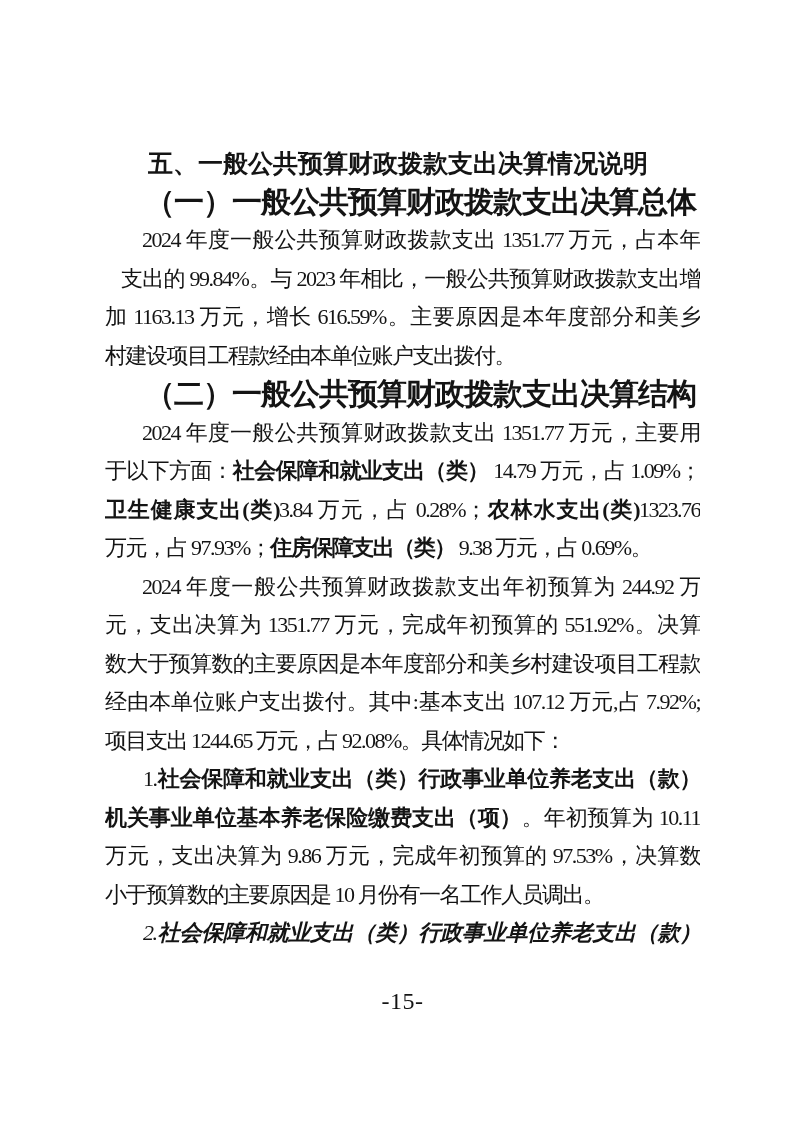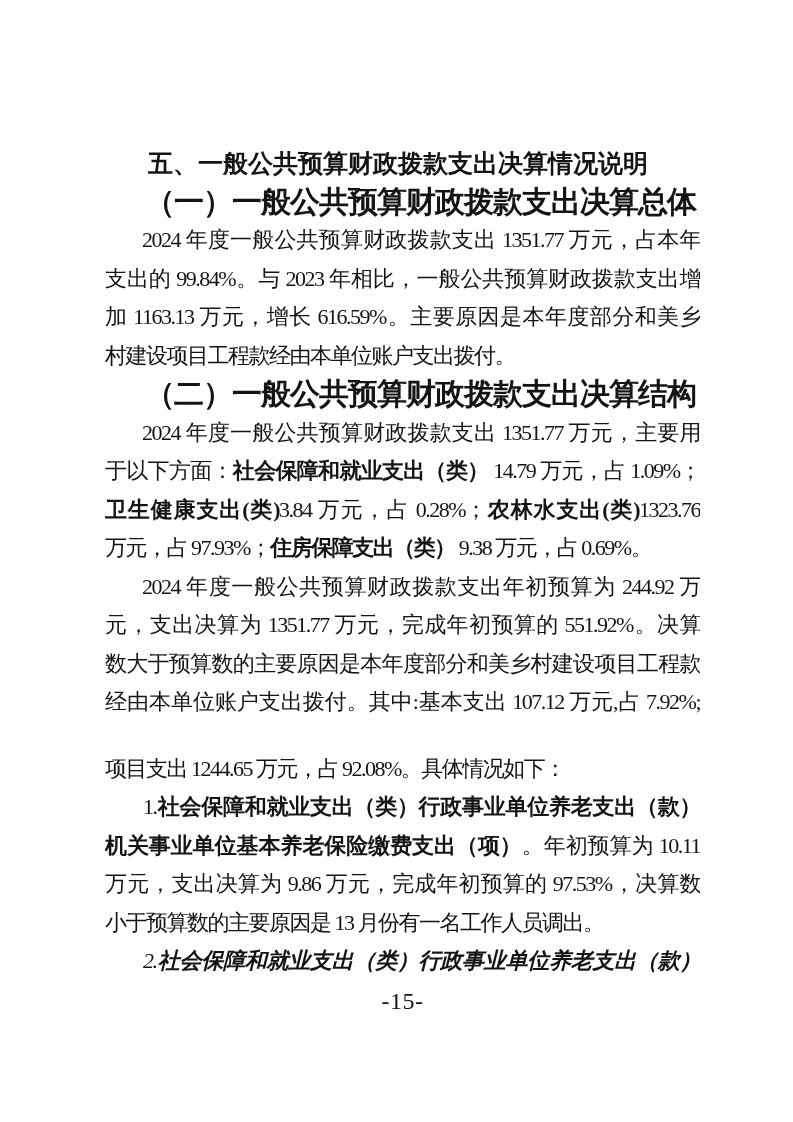--- a/index.html
+++ b/index.html
@@ -58,33 +58,33 @@
   }
 </style>
 </head>
 <body>
 
 <div class="page">
   <div class="doc">
       <div class="line h1" style="text-indent: 43px;"><span class="run bold">五、一般公共预算财政拨款支出决算情况说明</span></div>
       <div class="line h2" style="text-indent: 40px;"><span class="run bold">（一）一般公共预算财政拨款支出决算总体情况。</span></div>
       <div class="line body j" style="text-indent: 37px;"><span class="run">2024 年度一般公共预算财政拨款支出 1351.77 万元，占本年</span></div>
-      <div class="line body j" style="text-indent: 0px;"><span class="run">支出的 99.84%。与 2023 年相比，一般公共预算财政拨款支出增</span></div>
+      <div class="line body j" style="text-indent: 0px; margin-left: 16px;"><span class="run">支出的 99.84%。与 2023 年相比，一般公共预算财政拨款支出增</span></div>
       <div class="line body j" style="text-indent: 0px;"><span class="run">加 1163.13 万元，增长 616.59%。主要原因是本年度部分和美乡</span></div>
       <div class="line body" style="text-indent: 0px;"><span class="run">村建设项目工程款经由本单位账户支出拨付。</span></div>
       <div class="line h2" style="text-indent: 40px;"><span class="run bold">（二）一般公共预算财政拨款支出决算结构情况。</span></div>
       <div class="line body j" style="text-indent: 37px;"><span class="run">2024 年度一般公共预算财政拨款支出 1351.77 万元，主要用</span></div>
       <div class="line body j" style="text-indent: 0px;"><span class="run">于以下方面：</span><span class="run bold">社会保障和就业支出（类）</span><span class="run"> 14.79 万元，占 1.09%；</span></div>
       <div class="line body j" style="text-indent: 0px;"><span class="run bold">卫生健康支出(类)</span><span class="run">3.84 万元，占 0.28%；</span><span class="run bold">农林水支出(类)</span><span class="run">1323.76</span></div>
       <div class="line body" style="text-indent: 0px;"><span class="run">万元，占 97.93%；</span><span class="run bold">住房保障支出（类）</span><span class="run"> 9.38 万元，占 0.69%。</span></div>
       <div class="line body j" style="text-indent: 37px;"><span class="run">2024 年度一般公共预算财政拨款支出年初预算为 244.92 万</span></div>
       <div class="line body j" style="text-indent: 0px;"><span class="run">元，支出决算为 1351.77 万元，完成年初预算的 551.92%。决算</span></div>
       <div class="line body j" style="text-indent: 0px;"><span class="run">数大于预算数的主要原因是本年度部分和美乡村建设项目工程款</span></div>
       <div class="line body j" style="text-indent: 0px;"><span class="run">经由本单位账户支出拨付。其中:基本支出 107.12 万元,占 7.92%;</span></div>
-      <div class="line body" style="text-indent: 0px; margin-top: 28px;"><span class="run">项目支出 1244.65 万元，占 92.08%。具体情况如下：</span></div>
+      <div class="line body" style="text-indent: 0px;"><span class="run">项目支出 1244.65 万元，占 92.08%。具体情况如下：</span></div>
       <div class="line body j" style="text-indent: 38px;"><span class="run">1.</span><span class="run bold">社会保障和就业支出（类）行政事业单位养老支出（款）</span></div>
       <div class="line body j" style="text-indent: 0px;"><span class="run bold">机关事业单位基本养老保险缴费支出（项）</span><span class="run">。年初预算为 10.11</span></div>
       <div class="line body j" style="text-indent: 0px;"><span class="run">万元，支出决算为 9.86 万元，完成年初预算的 97.53%，决算数</span></div>
-      <div class="line body" style="text-indent: 0px;"><span class="run">小于预算数的主要原因是 13 月份有一名工作人员调出。</span></div>
+      <div class="line body" style="text-indent: 0px;"><span class="run">小于预算数的主要原因是 10 月份有一名工作人员调出。</span></div>
       <div class="line body j" style="text-indent: 38px; font-style: italic;"><span class="run">2.</span><span class="run bold">社会保障和就业支出（类）行政事业单位养老支出（款）</span></div>
     </div>
   <div class="pagenum">-15-</div>
 </div>
 
 </body></html>

